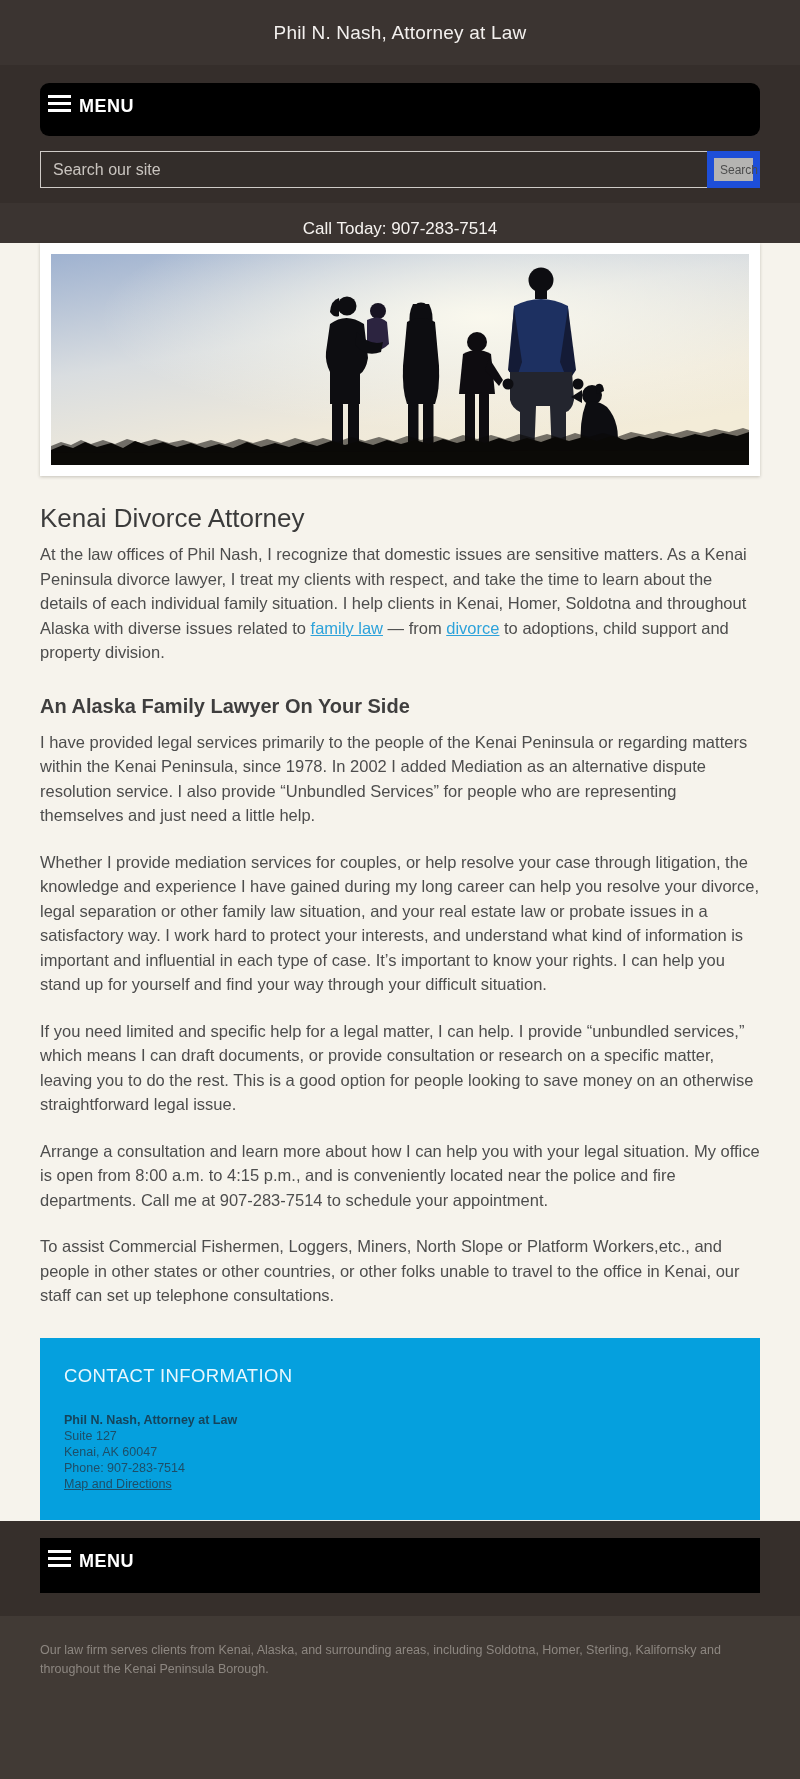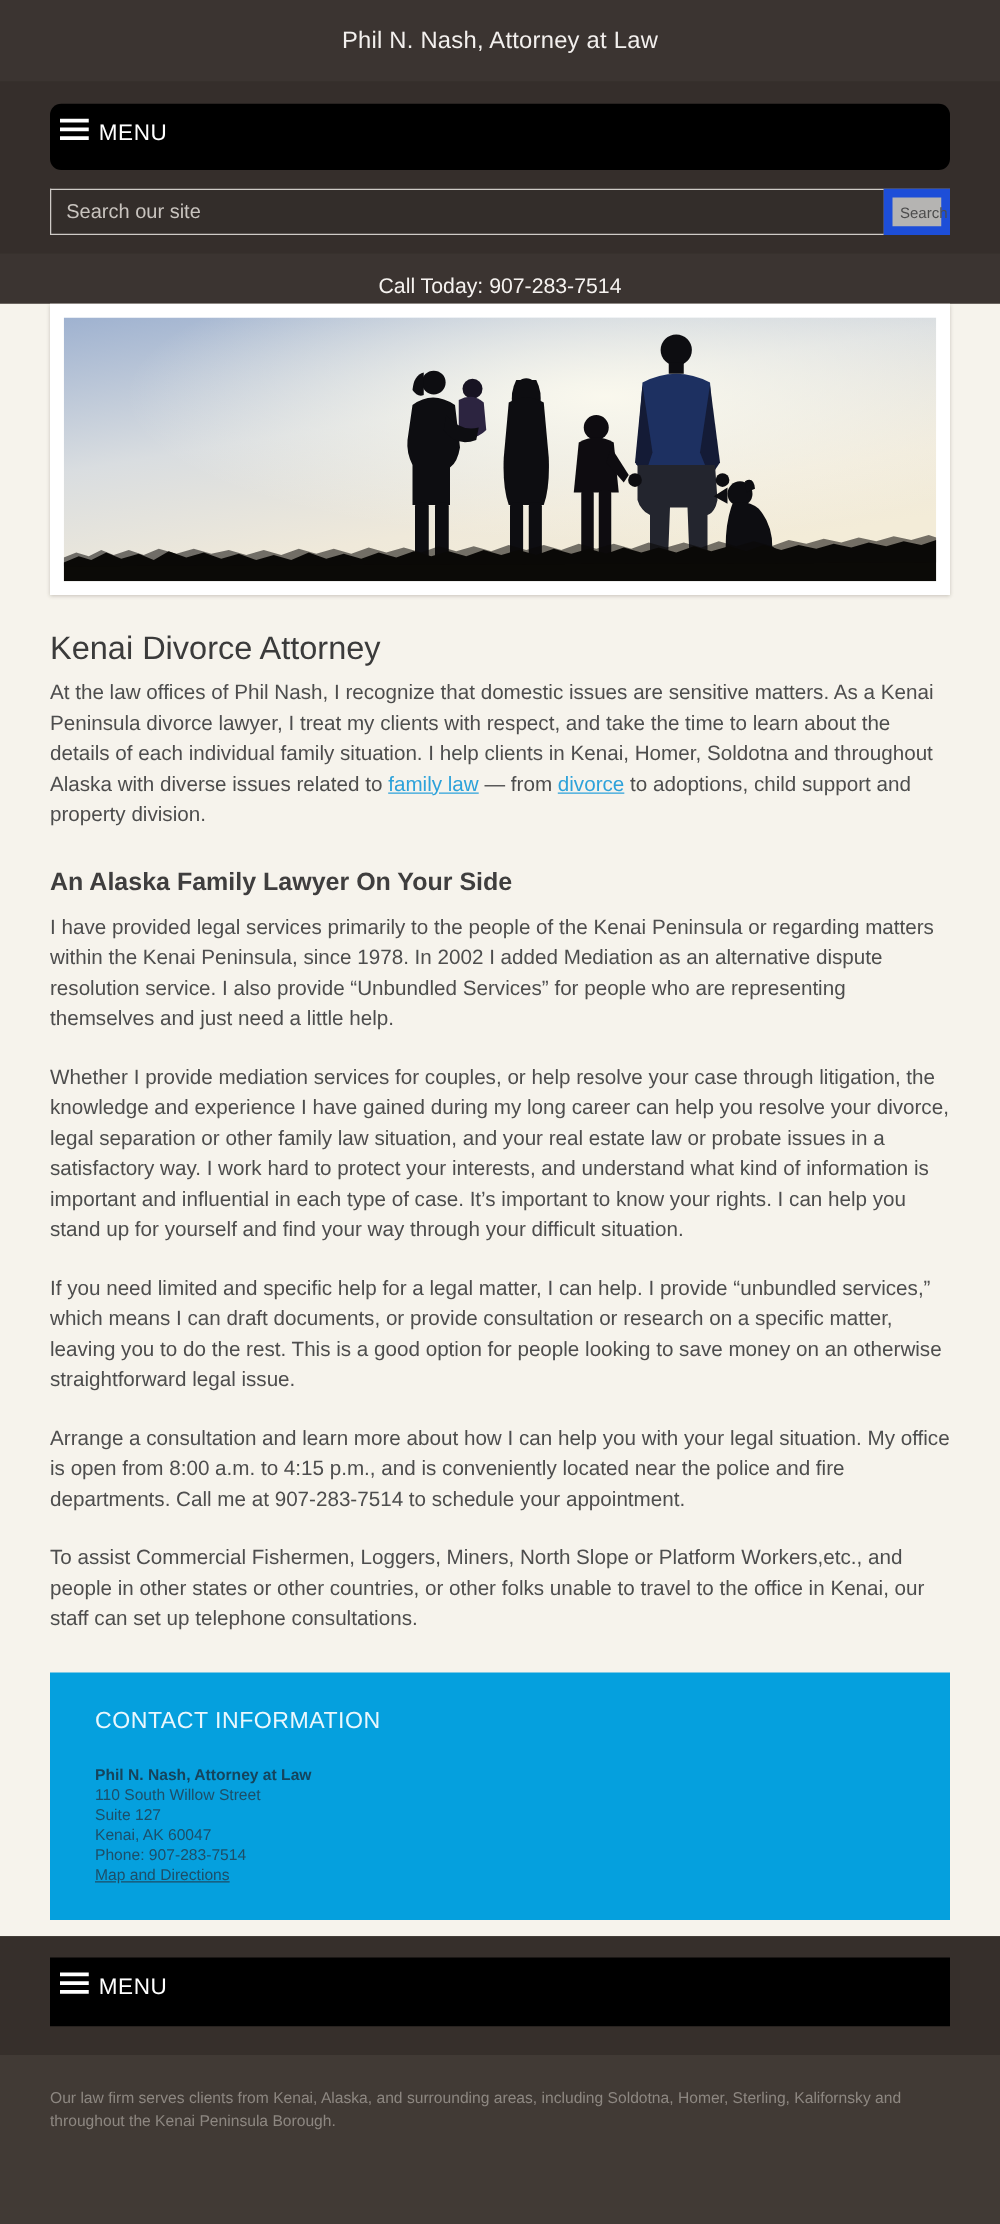--- a/index.html
+++ b/index.html
@@ -7,39 +7,39 @@
   .page{width:800px;}
 
   
   .band-title{background:#3b3431;height:65px;display:flex;align-items:center;justify-content:center;}
   .site-title{color:#f3f0ee;font-size:19px;font-weight:400;letter-spacing:.2px;}
   .band-menu{background:#352e2b;padding:18px 40px 15px;}
   .menu-bar{background:#000;border-radius:9px;height:53px;box-sizing:border-box;padding:9px 0 0 8px;display:flex;align-items:flex-start;cursor:pointer;}
   .menu-bar.square{border-radius:0;}
   .hamburger{display:inline-flex;flex-direction:column;gap:4px;margin:3px 8px 0 0;}
   .hamburger b{display:block;width:23px;height:3px;background:#fff;}
-  .menu-label{color:#fff;font-size:18px;letter-spacing:.5px;margin-top:4px;}
+  .menu-label{color:#fff;font-size:18px;letter-spacing:.5px;margin-top:4px;font-weight:bold;}
   .search-row{margin-top:15px;display:flex;height:37px;}
   .search-input{flex:1;background:#332d2a;border:1px solid #cfcbc7;border-right:none;color:#d8d4d0;font-size:16px;padding:0 12px;font-family:"Liberation Sans","DejaVu Sans",sans-serif;outline:none;box-sizing:border-box;}
   .search-input::placeholder{color:#c9c4bf;opacity:1;}
   .search-btn{width:53px;background:#b5b4b2;border:7px solid #1d4ed8;color:#4c4c4c;font-size:12px;cursor:pointer;font-family:"Liberation Sans","DejaVu Sans",sans-serif;}
   .band-call{background:#3b3431;height:121px;box-sizing:border-box;padding-top:16px;text-align:center;border-bottom:3px solid #1e9cd8;}
   .call-text{color:#f6f3f0;font-size:17px;}
 
   
   .main{background:#f6f3ec;padding:0 40px 1px;}
   .hero-card{position:relative;margin-top:-81px;background:#fff;padding:11px;box-shadow:0 1px 3px rgba(60,50,40,.25);}
   .hero-card svg{display:block;}
   h1{font-size:26px;font-weight:400;color:#3b3b3b;margin:27px 0 8px;}
   h2{font-size:20px;font-weight:700;color:#3f3e3e;margin:30px 0 12px;}
   .main p{font-size:16.5px;line-height:24.5px;color:#4d4d4d;margin:0 0 22px;}
   .main a{color:#2da2da;text-decoration:underline;}
 
   
-  .contact-box{background:#05a0de;margin:30px 0 12px;padding:27px 36px 28px;}
+  .contact-box{background:#05a0de;margin:30px 0 0;padding:27px 24px 28px;}
   .contact-heading{color:#e9f7fd;font-size:18.5px;font-weight:400;letter-spacing:.4px;}
   .contact-details{margin-top:25px;font-size:12.5px;line-height:16px;color:#1d4e68;}
   .contact-details .firm{font-weight:700;color:#15445c;}
   .contact-details a{color:#1d4e68;text-decoration:underline;}
 
   
   .footer-band1{background:#362f2b;padding:17px 40px 23px;}
   .footer-band1 .menu-bar{height:55px;}
   .footer-band2{background:#413a35;box-sizing:border-box;height:190px;padding:25px 40px 0;}
   .service-area{color:#8d8781;font-size:12.5px;line-height:19px;margin:0;}
@@ -162,21 +162,20 @@
 
     <section>
       <p>Arrange a consultation and learn more about how I can help you with your legal situation. My office is open from 8:00 a.m. to 4:15 p.m., and is conveniently located near the police and fire departments. Call me at 907-283-7514 to schedule your appointment.</p>
       <p>To assist Commercial Fishermen, Loggers, Miners, North Slope or Platform Workers,etc., and people in other states or other countries, or other folks unable to travel to the office in Kenai, our staff can set up telephone consultations.</p>
     </section>
 
     <div class="contact-box">
       <div class="contact-heading">CONTACT INFORMATION</div>
       <div class="contact-details">
         <div class="firm">Phil N. Nash, Attorney at Law</div>
-        <div>110 South Willow Street</div>
         <div>Suite 127</div>
         <div>Kenai, AK 60047</div>
         <div>Phone: 907-283-7514</div>
         <div><a href="#">Map and Directions</a></div>
       </div>
     </div>
   </main>
 
   <footer>
     <div class="footer-band1">

